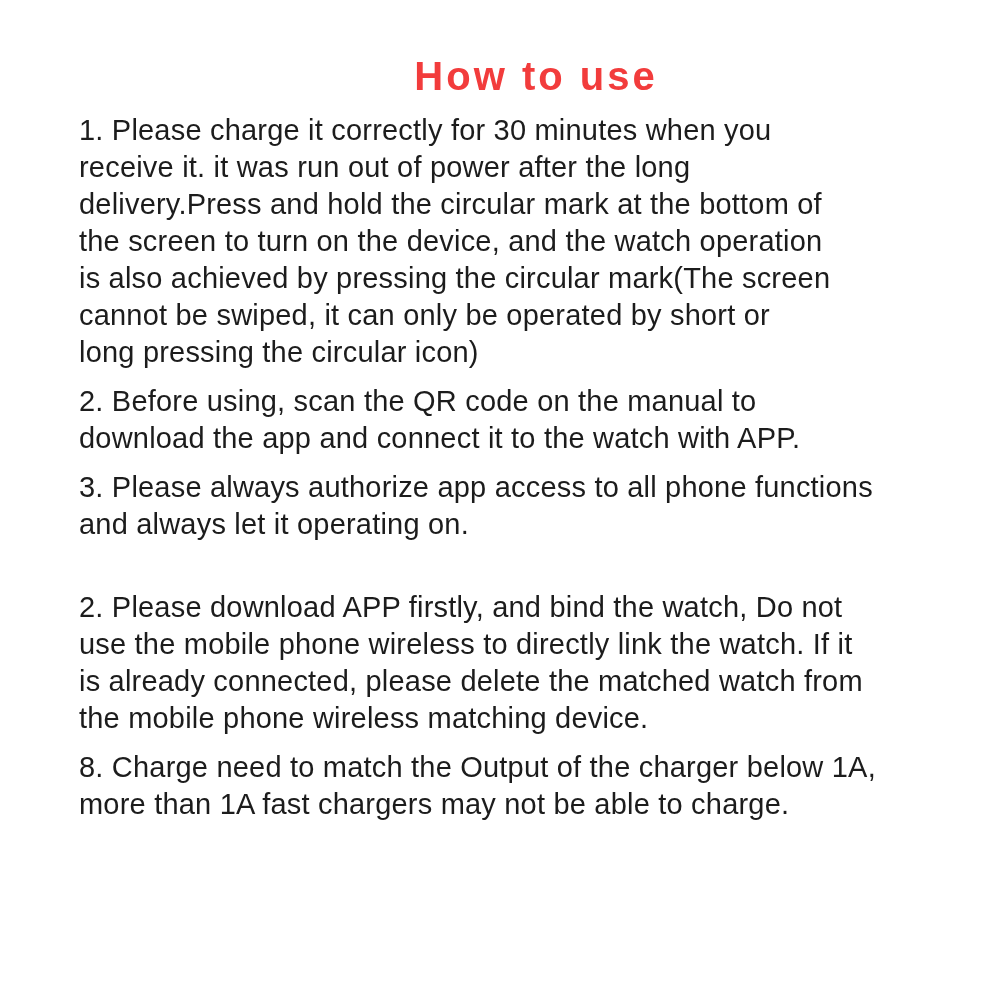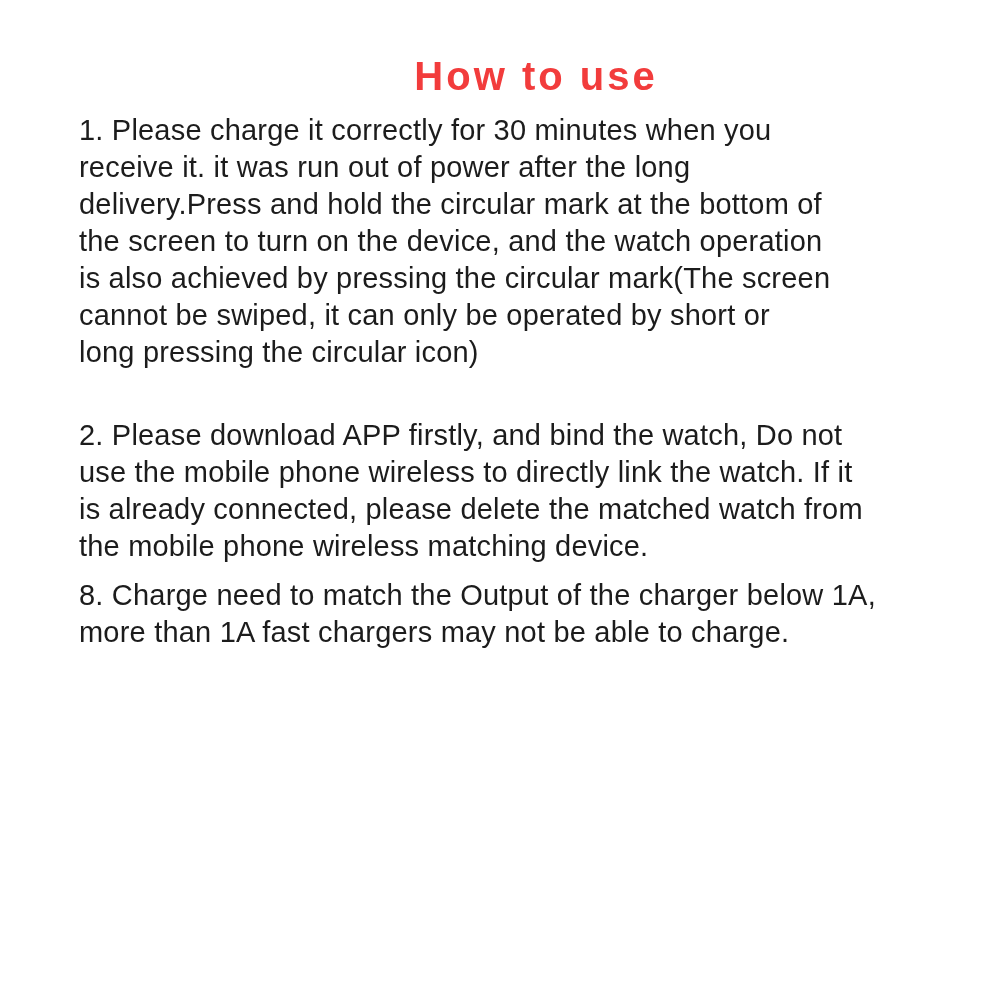--- a/index.html
+++ b/index.html
@@ -52,20 +52,24 @@
   <section>
     <h1 class="section-heading">How to use</h1>
     <div class="section-body">
       <p class="instruction-item">1. Please charge it correctly for 30 minutes when you
 receive it. it was run out of power after the long
 delivery.Press and hold the circular mark at the bottom of
 the screen to turn on the device, and the watch operation
 is also achieved by pressing the circular mark(The screen
 cannot be swiped, it can only be operated by short or
 long pressing the circular icon)</p>
+      <p class="instruction-item">2. Before using, scan the QR code on the manual to
+download the app and connect it to the watch with APP.</p>
+      <p class="instruction-item">3. Please always authorize app access to all phone functions
+and always let it operating on.</p>
     </div>
   </section>
 
   <section class="section-note">
     <div class="section-body">
       <p class="instruction-item">2. Please download APP firstly, and bind the watch, Do not
 use the mobile phone wireless to directly link the watch. If it
 is already connected, please delete the matched watch from
 the mobile phone wireless matching device.</p>
       <p class="instruction-item">8. Charge need to match the Output of the charger below 1A,

